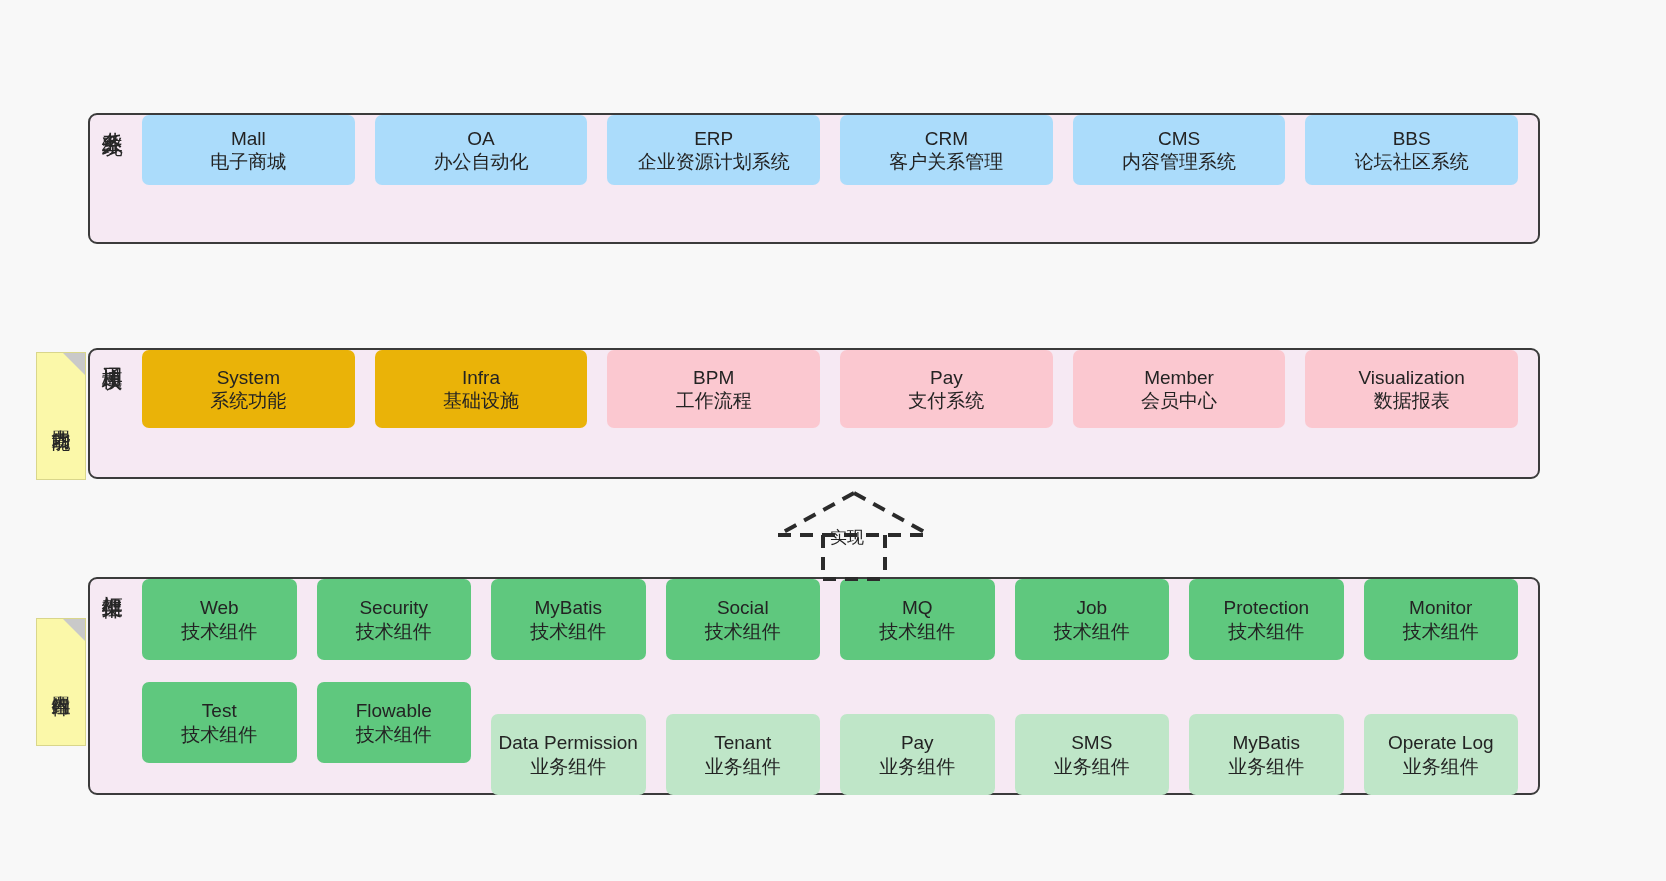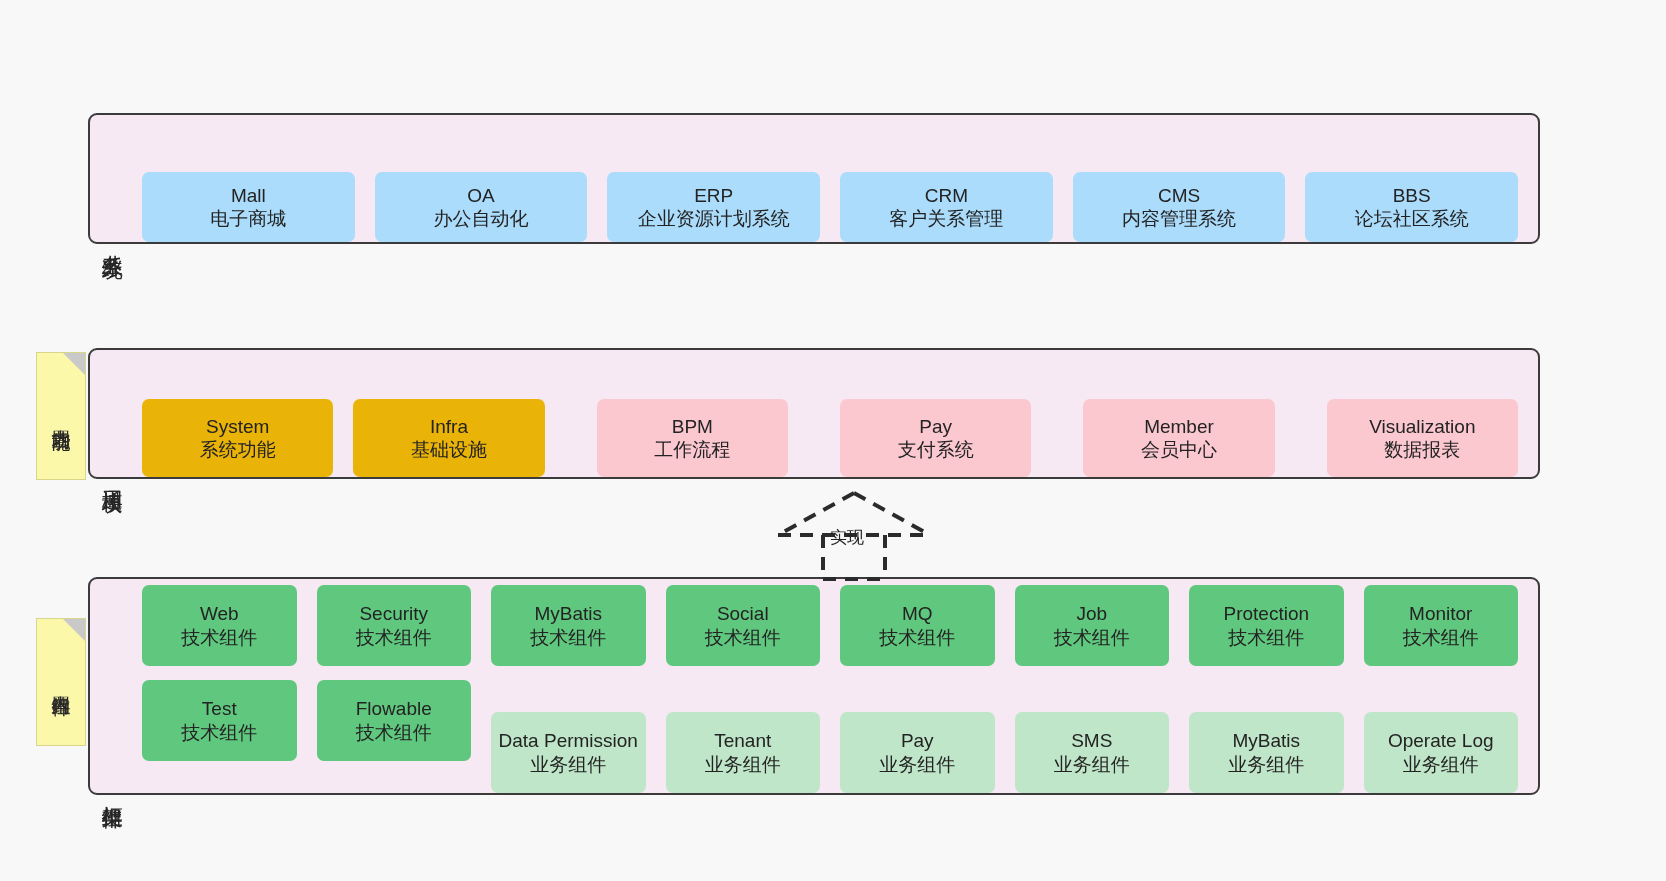--- a/index.html
+++ b/index.html
@@ -23,21 +23,21 @@
   }
 
   
   .layer {
     position: absolute;
     box-sizing: border-box;
     background: #f6e9f3;
     border: 2px solid #3b3b3b;
     border-radius: 9px;
     display: flex;
-    align-items: flex-end;
+    align-items: flex-start;
   }
   .layer-title {
     flex: 0 0 auto;
     width: 44px;
     display: flex;
     align-items: center;
     justify-content: center;
     font-size: 21px;
     line-height: 1.16;
     letter-spacing: 1px;
@@ -73,21 +73,21 @@
     color: #232323;
     padding: 4px 6px;
   }
   .cell .en { white-space: nowrap; }
   .cell .en.wrap { white-space: normal; }
   .cell .cn { }
 
   
   .c-blue      { background: #abdcfb; }
   .c-red       { background: #eab308; }
-  .c-pink      { background: #fbc8d0; margin-left: 32px; }
+  .c-pink      { background: #fbc8d0; }
   .c-green     { background: #5fc87e; }
   .c-lgreen    { background: #bfe6c8; margin-top: 32px; }
 
   
   #layer-business {
     left: 88px;
     top: 113px;
     width: 1452px;
     height: 131px;
   }
@@ -103,21 +103,21 @@
   #layer-modules .cell { height: 78px; }
 
   
   #layer-framework {
     left: 88px;
     top: 577px;
     width: 1452px;
     height: 218px;
   }
   #layer-framework .cell { height: 81px; }
-  #layer-framework .layer-body { gap: 14px; padding: 0 20px 0 8px; }
+  #layer-framework .layer-body { gap: 22px; padding: 0 20px 0 8px; }
 
   
   .note {
     position: absolute;
     box-sizing: border-box;
     width: 50px;
     background: #fbf8a9;
     border: 1px solid #d9d68b;
     display: flex;
     align-items: center;

